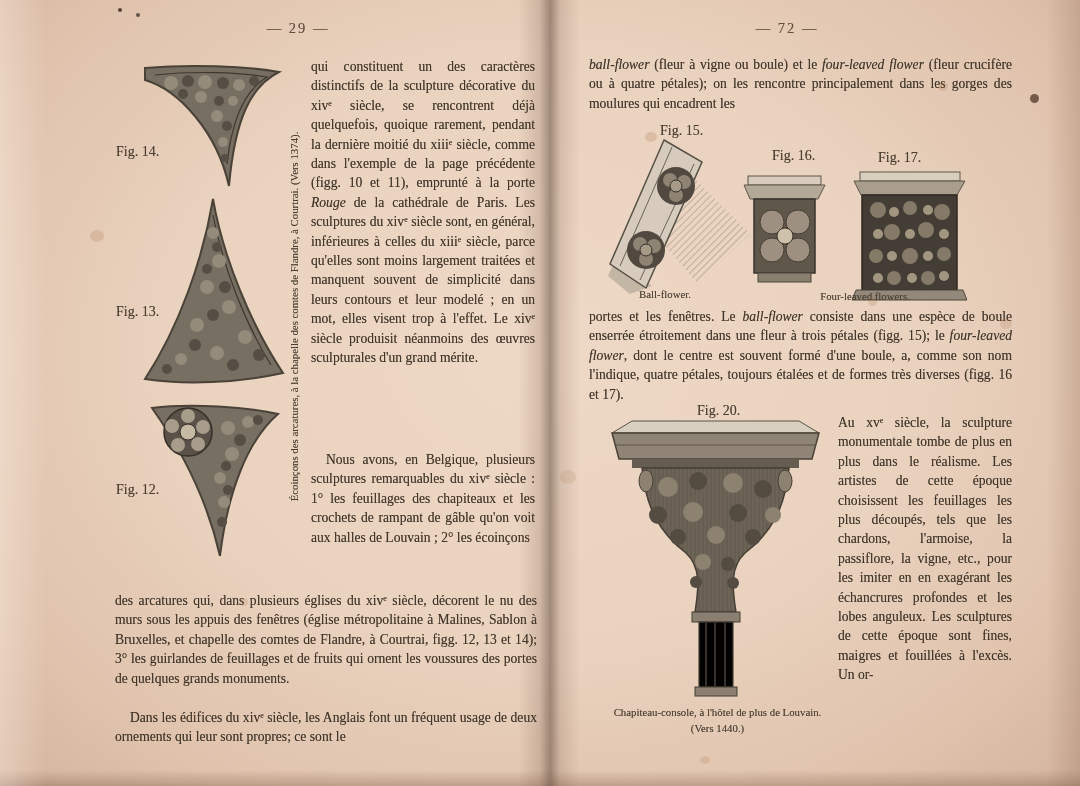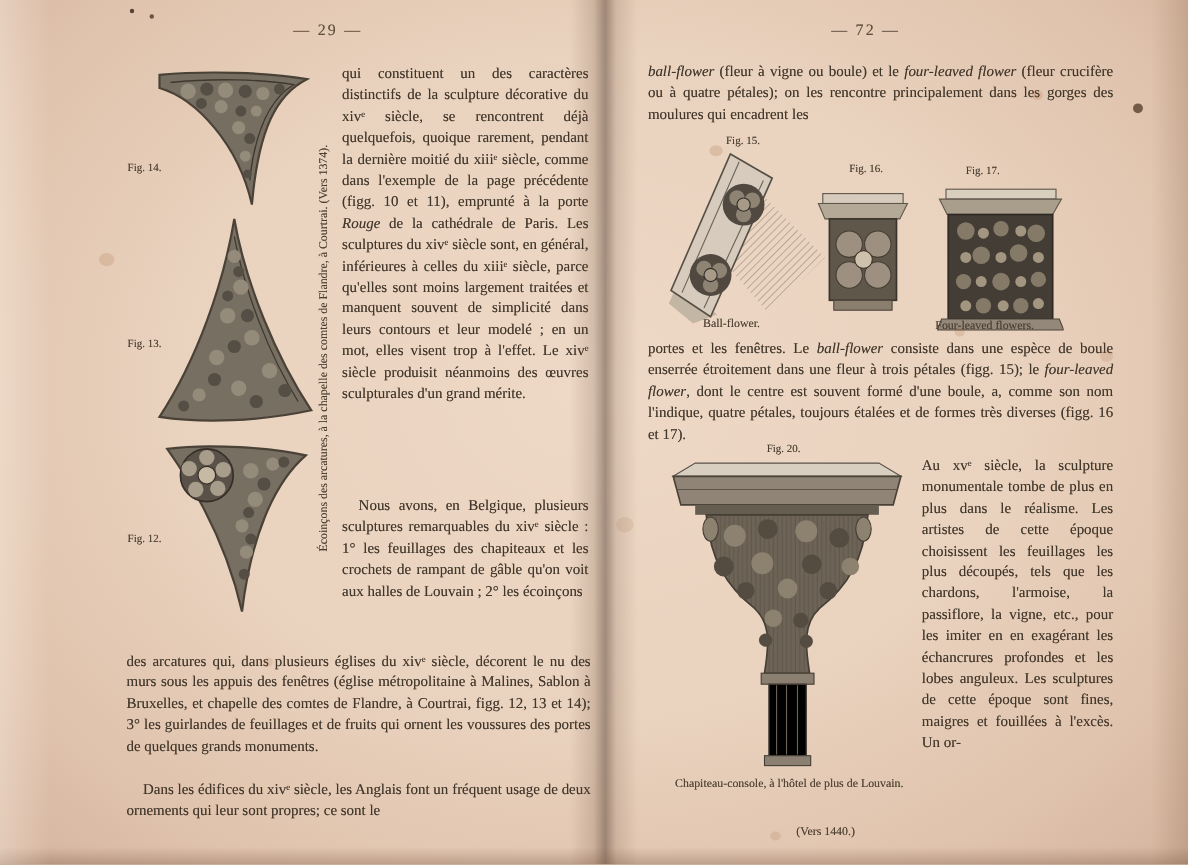--- a/index.html
+++ b/index.html
@@ -8,21 +8,21 @@
     font-family:"Liberation Serif","DejaVu Serif",serif; color:#43382c;
     background: radial-gradient(ellipse at 50% 45%, #eed9c6 0%, #e9d2be 50%, #dfc2ac 82%, #d4b49e 100%);
   }
   .abs { position:absolute; }
   .para { text-align:justify; font-size:13.6px; line-height:19.4px; color:#41362a;
           text-shadow:0 0 0.6px rgba(65,54,42,.55); }
   .para i { }
   .indent { text-indent:15px; display:block; }
   .pagenum { font-size:14.5px; letter-spacing:2px; color:#62503f; text-align:center;
              text-shadow:0 0 0.6px rgba(98,80,63,.5); }
-  .figlabel { font-size:10px; color:#4a3e30; text-shadow:0 0 0.5px rgba(74,62,48,.5); }
+  .figlabel { font-size:14px; color:#4a3e30; text-shadow:0 0 0.5px rgba(74,62,48,.5); }
   .caption { font-size:10.8px; color:#4a3e30; text-align:center; text-shadow:0 0 0.5px rgba(74,62,48,.5); }
   .vrot { transform:rotate(-90deg); transform-origin:0 0; white-space:nowrap; }
   #gutter { left:518px; top:0; width:62px; height:786px;
     background:linear-gradient(to right, rgba(90,60,42,0) 0%, rgba(90,60,42,.18) 35%,
       rgba(58,36,24,.42) 52%, rgba(90,60,42,.16) 68%, rgba(90,60,42,0) 100%); }
   #bottom-shade { left:0; bottom:0; width:1080px; height:16px;
     background:linear-gradient(to top, rgba(105,70,50,.30), rgba(105,70,50,0)); }
   #right-shade { right:0; top:0; width:34px; height:786px;
     background:linear-gradient(to left, rgba(120,85,60,.22), rgba(120,85,60,0)); }
   #left-shade { left:0; top:0; width:46px; height:786px;
@@ -218,21 +218,21 @@
         <circle cx="76" cy="92" r="5"></circle>
           <circle cx="26" cy="114" r="5"></circle>
           <circle cx="60" cy="114" r="5"></circle>
         <circle cx="92" cy="112" r="5"></circle>
       </g>
       <polygon points="4,126 111,126 115,136 0,136" fill="#93887a" stroke="#4e463b" stroke-width="1"></polygon>
     </svg>
   </div>
 
   <div class="abs caption" style="left:610px; top:288px; width:110px;">Ball-flower.</div>
-  <div class="abs caption" style="left:790px; top:290px; width:150px;text-align:right;">Four-leaved flowers.</div>
+  <div class="abs caption" style="left:790px; top:290px; width:150px;">Four-leaved flowers.</div>
 
   <div class="abs para" style="left:589px; top:307px; width:423px;"><span>portes et les fenêtres. Le </span><i>ball-flower</i><span> consiste dans une espèce de boule enserrée étroitement dans une fleur à trois pétales (figg. 15); le </span><i>four-leaved flower</i><span>, dont le centre est souvent formé d'une boule, a, comme son nom l'indique, quatre pétales, toujours étalées et de formes très diverses (figg. 16 et 17).</span></div>
 
   <div class="abs figlabel" style="left:697px; top:403px;">Fig. 20.</div>
 
   <div class="abs" style="left:598px; top:417px;">
     <svg width="235" height="285" viewBox="0 0 235 285">
       <defs>
         <pattern id="vh" width="4" height="4" patternUnits="userSpaceOnUse">
           <line x1="1" y1="0" x2="1" y2="4" stroke="#4a4238" stroke-width="0.8"></line>
@@ -272,21 +272,21 @@
       <line x1="108" y1="206" x2="108" y2="269" stroke="#6f6557" stroke-width="1"></line>
       <line x1="117" y1="206" x2="117" y2="269" stroke="#6f6557" stroke-width="1"></line>
       <line x1="127" y1="206" x2="127" y2="269" stroke="#6f6557" stroke-width="1"></line>
       <rect x="97" y="270" width="42" height="9" fill="#8a7f70" stroke="#453e34" stroke-width="1"></rect>
     </svg>
   </div>
 
   <div class="abs para" style="left:838px; top:413px; width:174px;">Au xvᵉ siècle, la sculpture monumentale tombe de plus en plus dans le réalisme. Les artistes de cette époque choisissent les feuillages les plus découpés, tels que les chardons, l'armoise, la passiflore, la vigne, etc., pour les imiter en en exagérant les échancrures profondes et les lobes anguleux. Les sculptures de cette époque sont fines, maigres et fouillées à l'excès. Un or-</div>
 
   <div class="abs caption" style="left:575px; top:706px; width:285px;">Chapiteau-console, à l'hôtel de plus de Louvain.</div>
-  <div class="abs caption" style="left:608px; top:722px; width:285px;margin-top:28px;">(Vers 1440.)</div>
+  <div class="abs caption" style="left:575px; top:722px; width:285px;">(Vers 1440.)</div>
 
   <div class="abs" id="gutter"></div>
   <div class="abs" id="bottom-shade"></div>
   <div class="abs" id="right-shade"></div>
   <div class="abs" id="left-shade"></div>
 
   <div class="abs fox" style="left:1030px; top:94px; width:9px; height:9px; background:rgba(70,45,30,.7);"></div>
   <div class="abs fox" style="left:118px; top:8px; width:4px; height:4px; background:rgba(50,35,25,.8);"></div>
   <div class="abs fox" style="left:136px; top:13px; width:4px; height:4px; background:rgba(50,35,25,.7);"></div>
   <div class="abs fox" style="left:90px; top:230px; width:14px; height:12px; background:rgba(160,100,55,.18);"></div>

